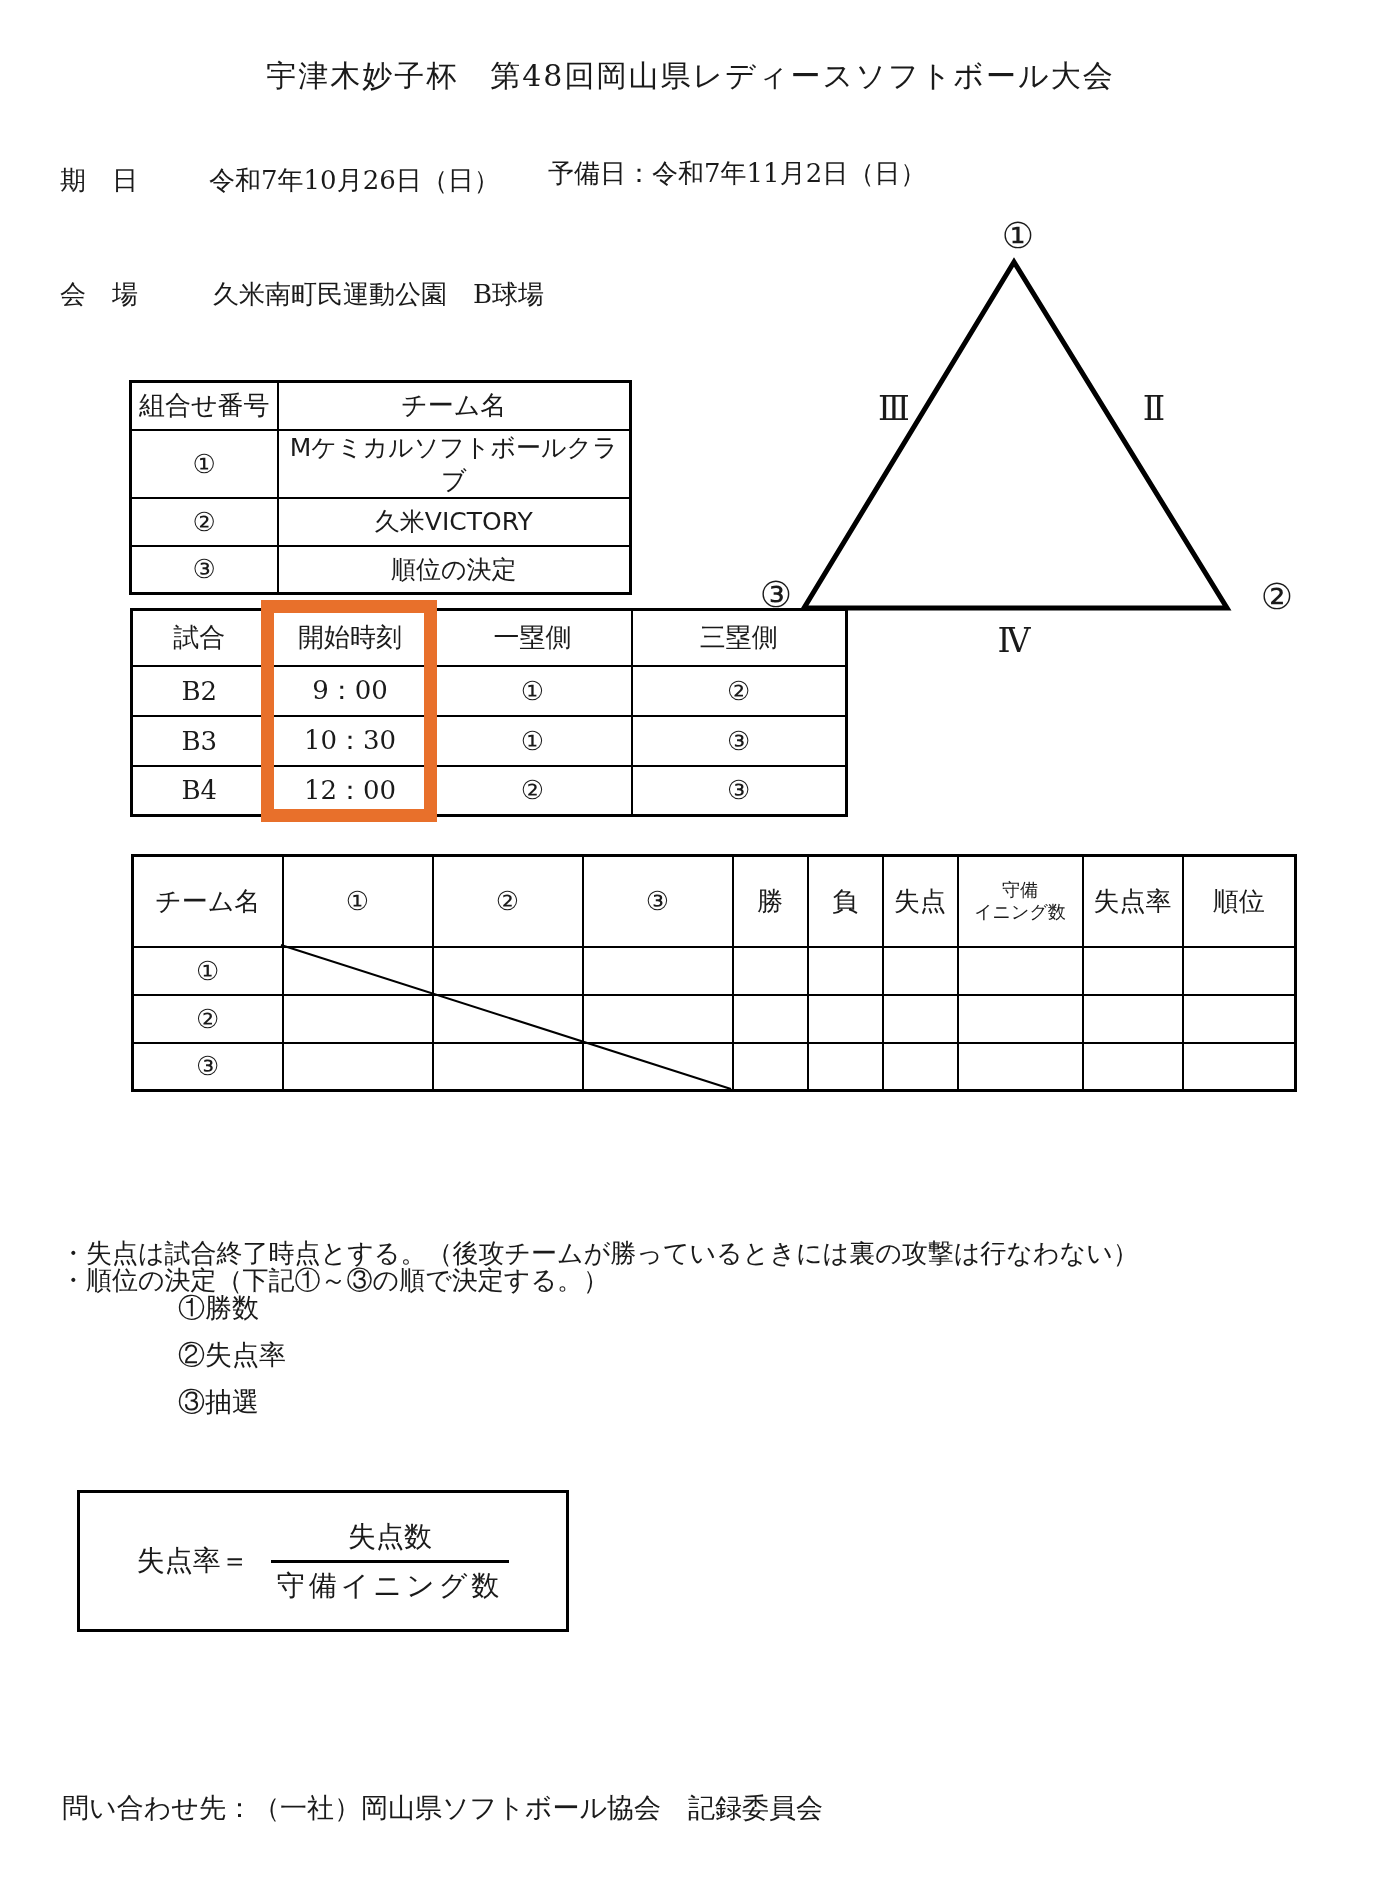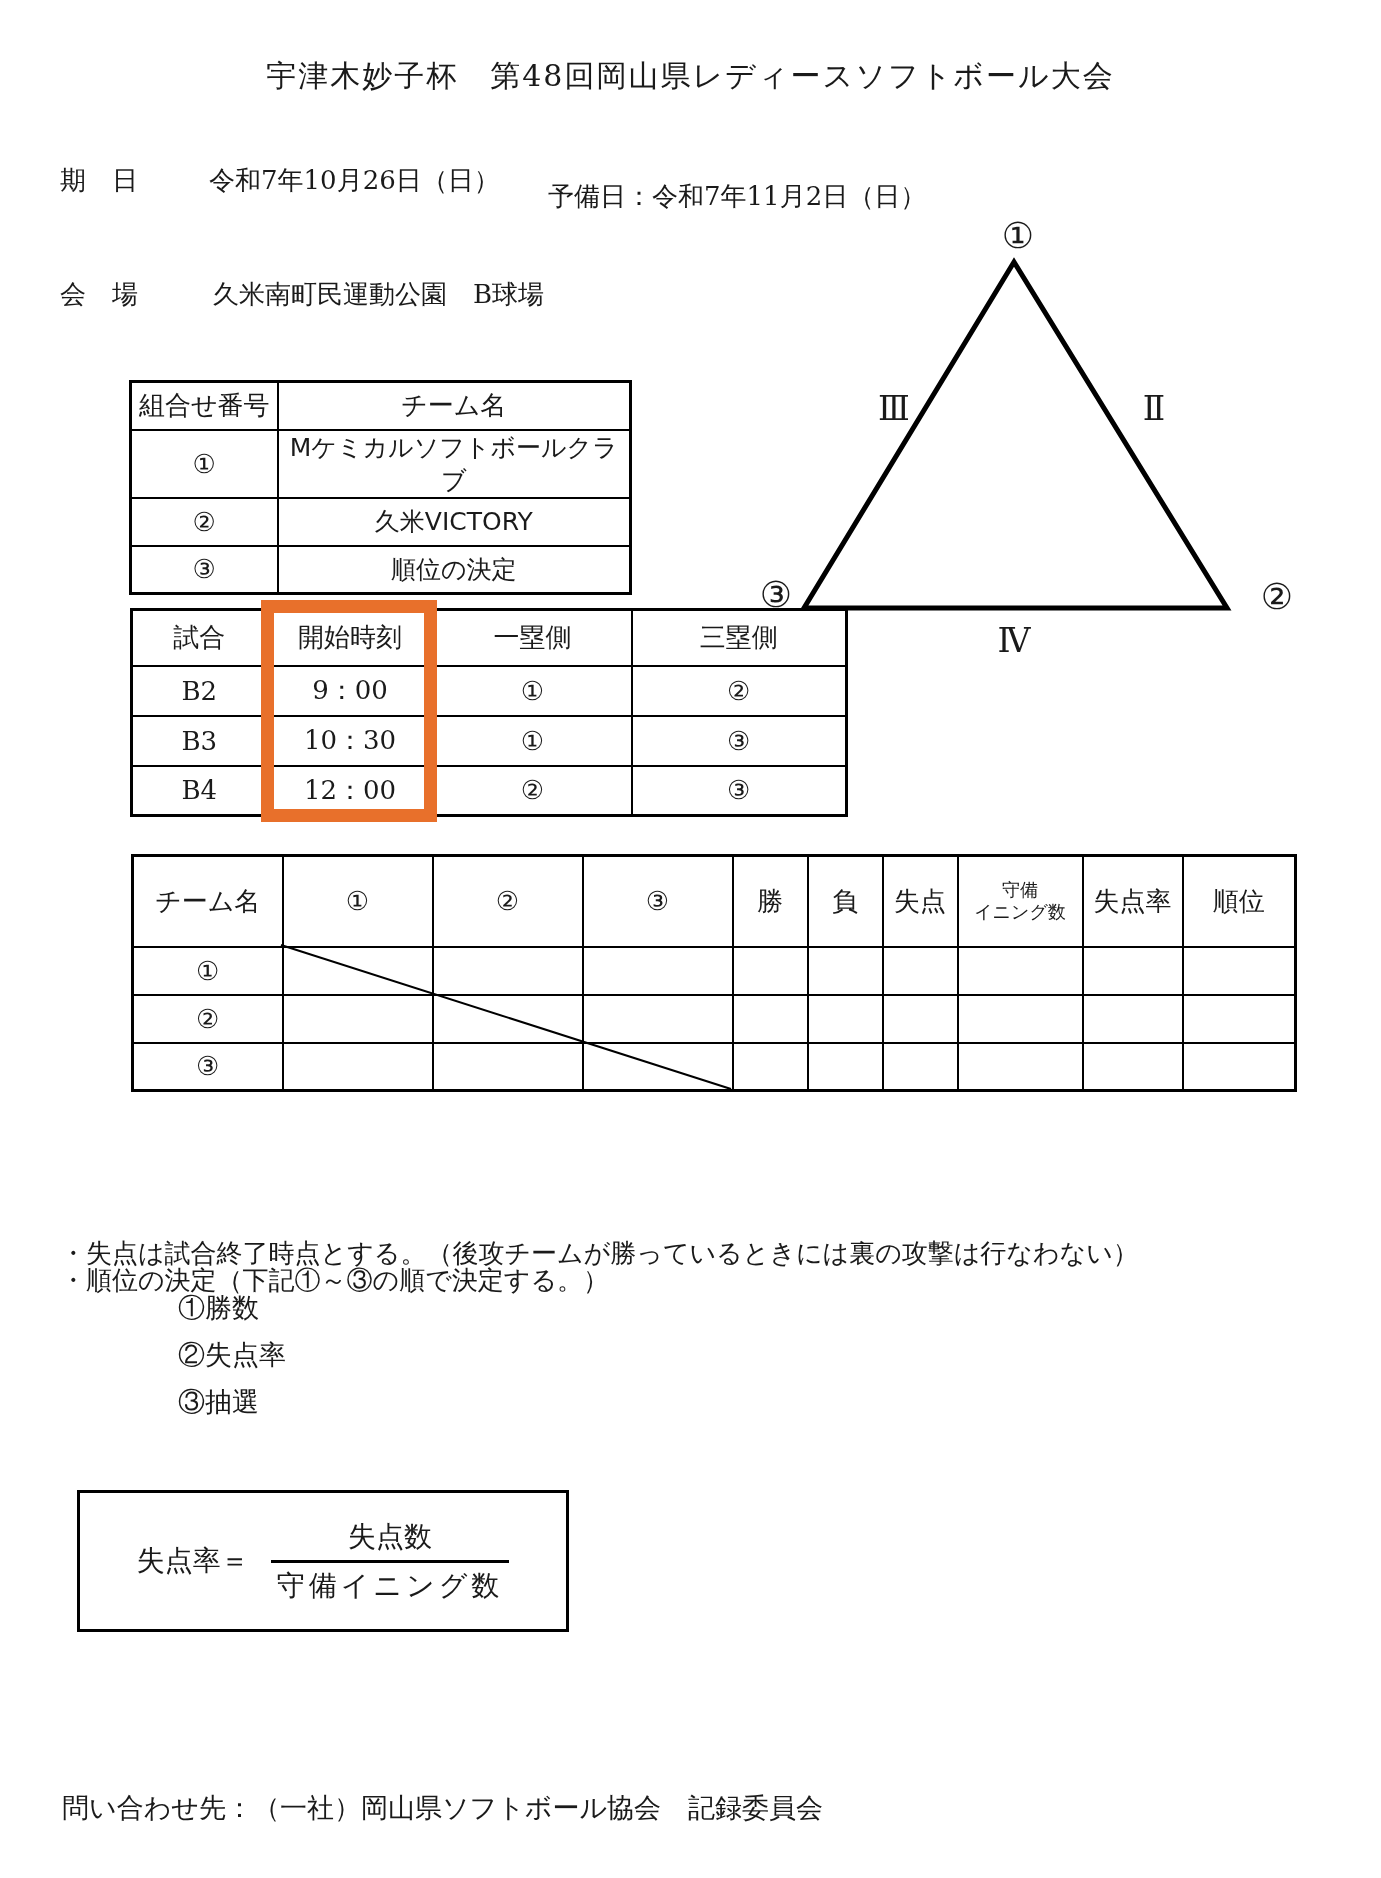--- a/index.html
+++ b/index.html
@@ -63,21 +63,21 @@
 
   svg text { font-family:"DejaVu Serif","Liberation Serif",serif; fill:#1a1a1a; }
 </style>
 </head>
 <body>
 
 <div class="abs title">宇津木妙子杯　第48回岡山県レディースソフトボール大会</div>
 
 <span class="abs meta" style="left:60px;top:163px;">期　日</span>
 <span class="abs meta" style="left:209px;top:163px;">令和7年10月26日（日）</span>
-<span class="abs meta" style="left:548px;top:179px;">予備日：令和7年11月2日（日）</span>
+<span class="abs meta" style="left:548px;top:156px;">予備日：令和7年11月2日（日）</span>
 
 <span class="abs meta" style="left:60px;top:277px;">会　場</span>
 <span class="abs meta" style="left:213px;top:277px;">久米南町民運動公園　B球場</span>
 
 <svg class="abs" style="left:700px;top:190px;" width="650" height="490" viewBox="700 190 650 490">
   <polygon points="1014,262 804,608 1227,608" fill="none" stroke="#000" stroke-width="5"></polygon>
   <text x="1018" y="248" font-size="36" text-anchor="middle">①</text>
   <text x="776" y="607" font-size="36" text-anchor="middle">③</text>
   <text x="1277" y="609" font-size="36" text-anchor="middle">②</text>
   <text x="894" y="420" font-size="33" text-anchor="middle">Ⅲ</text>

